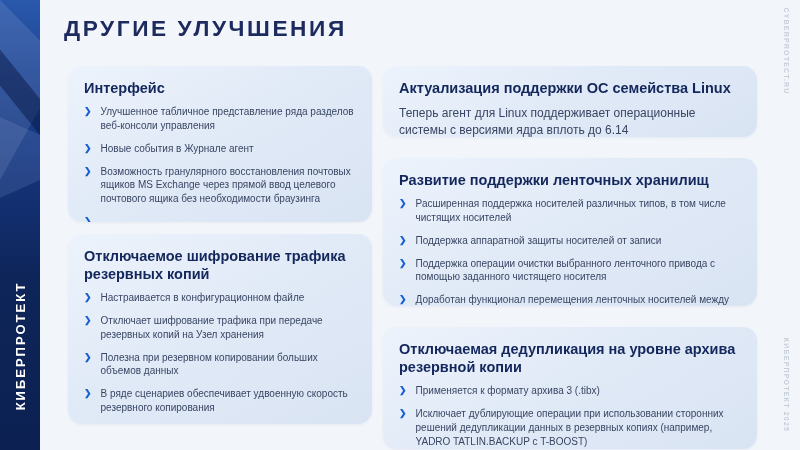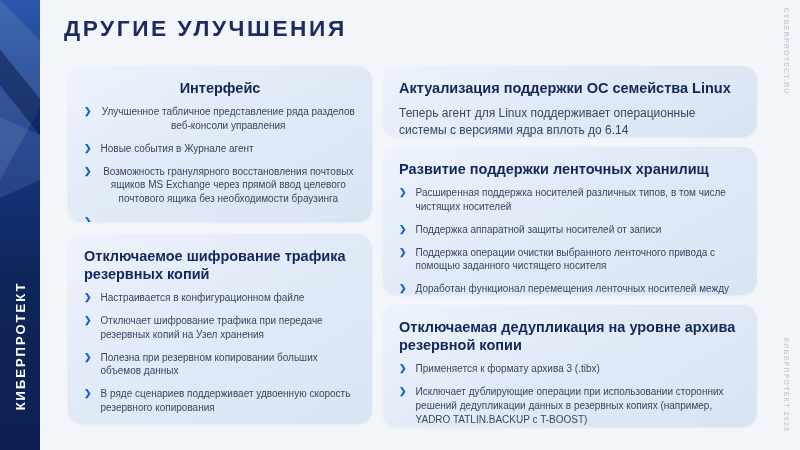--- a/index.html
+++ b/index.html
@@ -17,34 +17,34 @@
     white-space:nowrap; color:#ffffff; font-weight:700; font-size:13px; letter-spacing:2px; }
 
   
   .page-title { position:absolute; left:64px; top:16px; font-size:22px; font-weight:900;
     letter-spacing:2.5px; color:#1c2a5e; transform:scaleX(1.03); transform-origin:left; }
 
   
   .content { position:absolute; left:68px; top:66px; display:flex; gap:11px; }
   .col { display:flex; flex-direction:column; }
   .col-left { width:304px; gap:12px; }
-  .col-right { width:374px; gap:10px; }
+  .col-right { width:374px; gap:21px; }
 
   .card { background:linear-gradient(150deg,#edf3fc 0%,#e1eaf7 45%,#d9e4f3 100%);
     border-radius:14px; padding:13px 16px 10px 16px; overflow:hidden;
     box-shadow:0 1px 3px rgba(30,50,100,0.05); }
   .card h2 { font-size:14.5px; line-height:1.25; font-weight:700; color:#14275c; margin-bottom:8px; }
   .card .body-text { font-size:12px; line-height:1.42; color:#394663; }
   .bullets { list-style:none; }
   .bullets li { display:flex; gap:9px; margin-bottom:9px; }
   .chev { color:#1760cf; font-size:9px; font-weight:700; line-height:1.4; flex:0 0 auto; }
   .btxt { font-size:10px; line-height:1.38; color:#394663; }
 
   
-  .c1 { height:156px;text-align:center; } .c2 { height:190px; } .c3 { height:71px; }
+  .c1 { height:156px; } .c2 { height:190px; } .c3 { height:71px; }
   .c4 { height:148px; } .c5 { height:122px; }
 
   
   .wm { position:absolute; left:786px; transform:translate(-50%,-50%) rotate(90deg);
     transform-origin:center; white-space:nowrap; color:#c7ced9; font-size:7px;
     letter-spacing:1.2px; font-weight:700; }
   .wm-top { top:51px; }
   .wm-bottom { top:385px; }
 </style>
 </head>
@@ -96,21 +96,21 @@
           <li>
             <span class="chev">❯</span>
             <span class="btxt">Отключает шифрование трафика при передаче резервных копий на Узел хранения</span>
           </li>
           <li>
             <span class="chev">❯</span>
             <span class="btxt">Полезна при резервном копировании больших объемов данных</span>
           </li>
           <li>
             <span class="chev">❯</span>
-            <span class="btxt">В ряде сценариев поддерживает удвоенную скорость резервного копирования</span>
+            <span class="btxt">В ряде сценариев обеспечивает удвоенную скорость резервного копирования</span>
           </li>
         </ul>
       </section>
 
     </div>
 
     <div class="col col-right">
 
       <section class="card c3">
         <h2>Актуализация поддержки ОС семейства Linux</h2>

